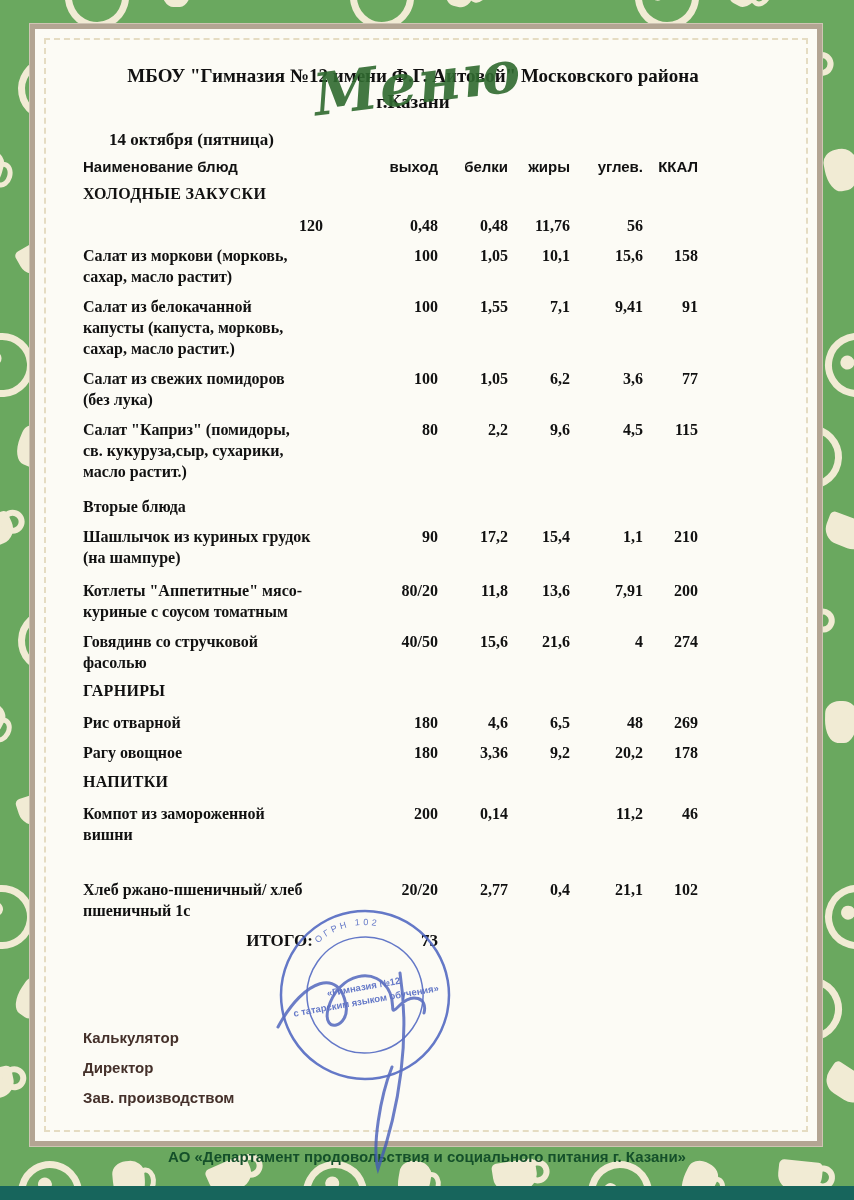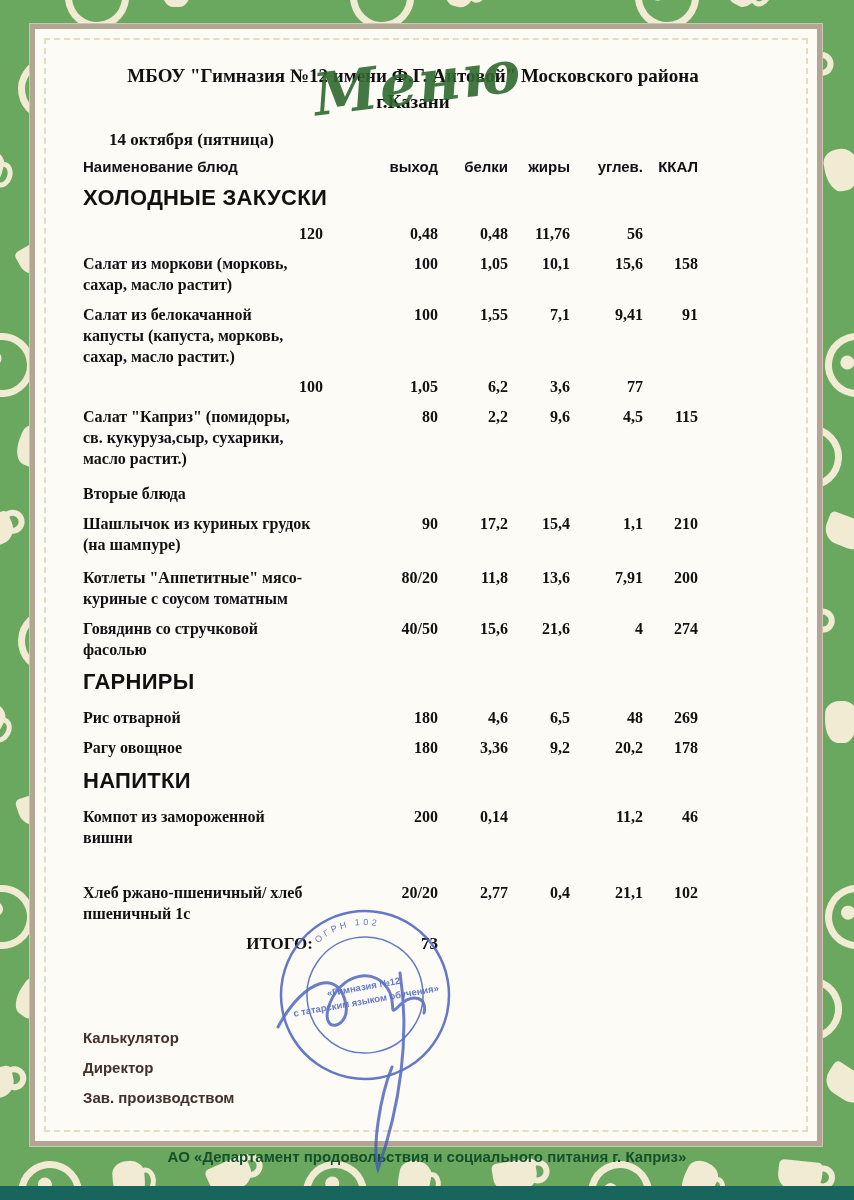--- a/index.html
+++ b/index.html
@@ -33,21 +33,21 @@
   .date{margin:16px 0 8px 26px;font-weight:700;font-size:17px;}
   .thead,.trow{display:grid;grid-template-columns:240px 115px 70px 62px 73px 55px;}
   .thead{font-family:"Liberation Sans",sans-serif;font-weight:700;font-size:15px;margin-bottom:8px;}
   .thead span{text-align:right;}
   .thead span:first-child{text-align:left;}
   .trow{font-weight:700;font-size:16px;line-height:21px;margin-bottom:9px;}
   .c{min-height:1px;}
   .c.num{text-align:right;}
   .c.name{padding-right:10px;}
   .section{font-weight:700;margin:10px 0 12px;}
-  .section-large{font-family:Liberation Sans, sans-serif;font-size:22px;letter-spacing:.3px;}
+  .section-large{font-family:Liberation Serif, serif;font-size:16px;letter-spacing:.3px;}
   .section-normal{font-size:16px;margin:16px 0 10px;}
   .trow.total{margin-top:6px;}
   .total-label{text-align:right;font-size:17px;}
   .total-value{font-size:17px;}
   
   .signatures{
     position:absolute;left:48px;top:994px;
     font-family:"Liberation Sans",sans-serif;font-weight:700;font-size:15px;color:#44302a;
   }
   .sig-line{line-height:30px;}
@@ -245,20 +245,21 @@
           </div>
           <div class="trow">
             <div class="c name">Салат из белокачанной капусты (капуста, морковь, сахар, масло растит.)</div>
             <div class="c num">100</div>
             <div class="c num">1,55</div>
             <div class="c num">7,1</div>
             <div class="c num">9,41</div>
             <div class="c num">91</div>
           </div>
           <div class="trow">
+            <div class="c name">Салат из свежих помидоров (без лука)</div>
             <div class="c num">100</div>
             <div class="c num">1,05</div>
             <div class="c num">6,2</div>
             <div class="c num">3,6</div>
             <div class="c num">77</div>
           </div>
           <div class="trow">
             <div class="c name">Салат "Каприз" (помидоры, св. кукуруза,сыр, сухарики, масло растит.)</div>
             <div class="c num">80</div>
             <div class="c num">2,2</div>
@@ -347,16 +348,16 @@
           <textPath href="#arcT" startOffset="32%">ОГРН 102</textPath>
         </text>
         <text y="-5" class="sc" text-anchor="middle">«Гимназия №12</text>
         <text y="9" class="sc" text-anchor="middle">с татарским языком обучения»</text>
       </g>
       <path class="sig-stroke" d="M28,150 C55,100 90,92 96,128 C100,150 72,158 78,132 C88,95 128,88 140,116 C146,130 138,140 150,128 C162,116 178,120 174,136
                M150,96 C160,160 150,230 128,292 C122,270 130,220 142,190"></path>
     </svg>
   </div>
 
-  <div class="footer">АО «Департамент продовольствия и социального питания г. Каприз»</div>
+  <div class="footer">АО «Департамент продовольствия и социального питания г. Казани»</div>
   <div class="bottom-bar"></div>
 
 </div>
 
 </body></html>

